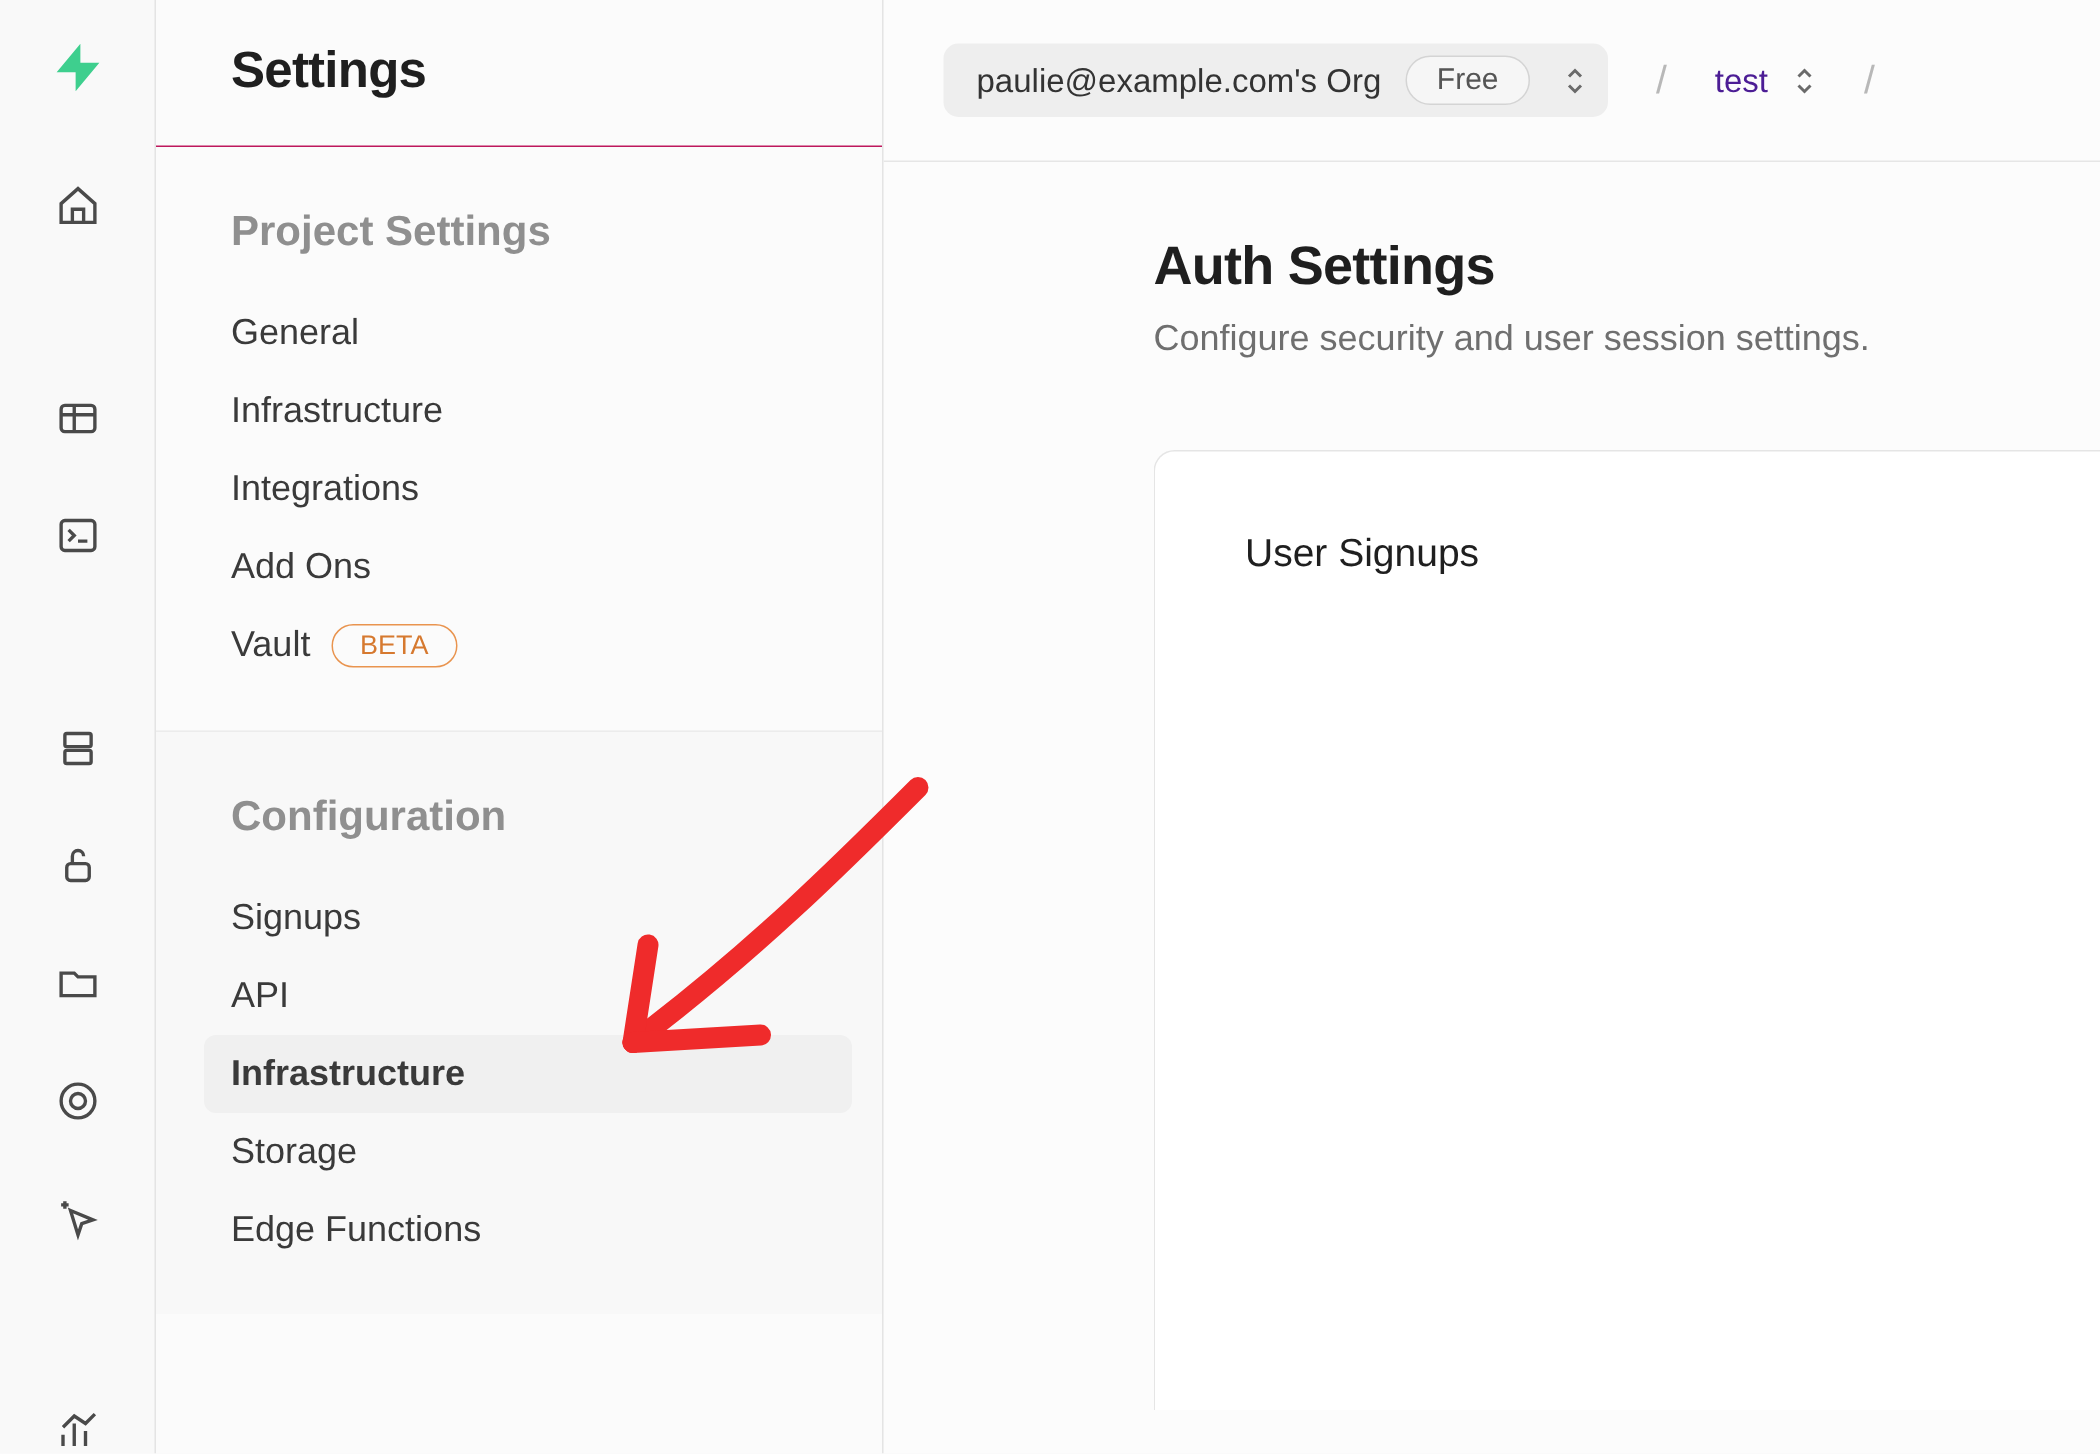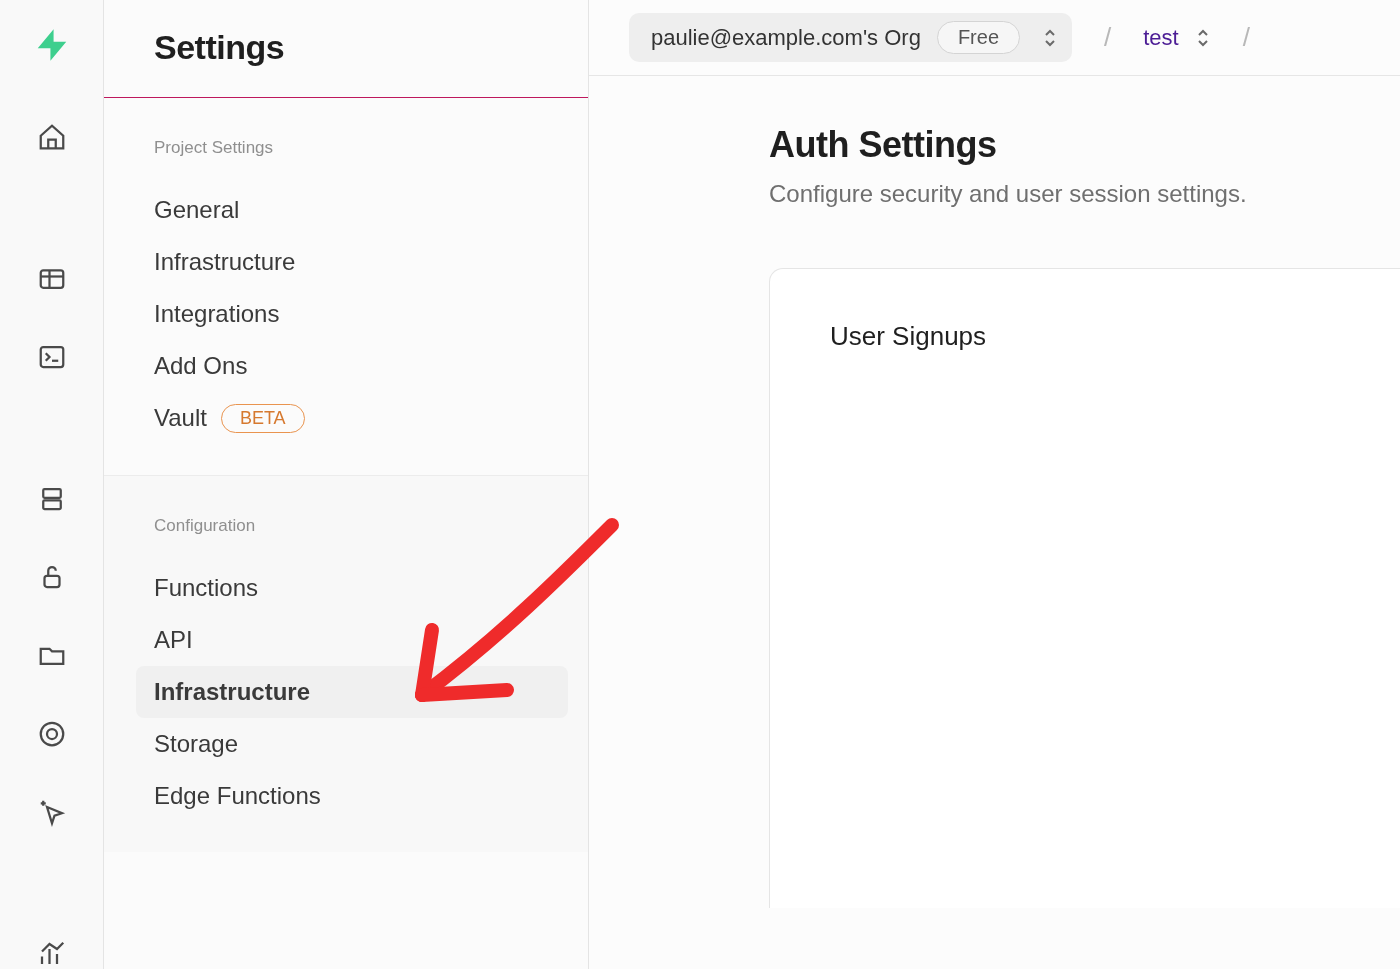--- a/index.html
+++ b/index.html
@@ -11,28 +11,28 @@
   .rail .logo-slot { margin-bottom: 10px; }
   .rail .rail-item { width: 40px; height: 40px; display: flex; align-items: center; justify-content: center; color: #4a4a4a; cursor: pointer; }
   .rail .gap { height: 20px; }
 
   
   .sidebar { width: 485px; background: #fbfbfb; border-right: 1px solid #e4e4e4; display: flex; flex-direction: column; }
   .sidebar-header { padding: 28px 40px 30px 50px; border-bottom: 1px solid #be185d; }
   .sidebar-title { font-size: 34px; font-weight: 600; letter-spacing: -0.5px; }
   .section { padding: 40px 20px 30px 50px; }
   .section + .section { border-top: 1px solid #ececec; background: #f8f8f8; }
-  .section-label { font-size: 17px; color: #8f8f8f; margin-bottom: 26px; font-weight: 400; }
+  .section-label { font-size: 28px; color: #8f8f8f; margin-bottom: 26px; font-weight: 700; }
   .nav-item { font-size: 24px; color: #3a3a3a; padding: 12px 16px 12px 0; cursor: pointer; border-radius: 8px; display: flex; align-items: flex-start; gap: 14px; }
   .nav-item.active { font-weight: 700; background: #f0f0f0; padding-left: 18px; margin-left: -18px; }
   .nav-item .badge { display: inline-flex; align-items: center; justify-content: center; border: 1.5px solid #e9944f; color: #d6792f; font-size: 18px; padding: 3px 18px; border-radius: 999px; font-weight: 500; }
 
   
   .main { flex: 1; display: flex; flex-direction: column; background: #fcfcfc; }
-  .topbar { height: 76px; border-bottom: 1px solid #e6e6e6; display: flex; align-items: center; padding: 0 0 0 40px; gap: 14px; }
+  .topbar { height: 108px; border-bottom: 1px solid #e6e6e6; display: flex; align-items: center; padding: 0 0 0 40px; gap: 14px; }
   .org-chip { background: #eeeeee; border-radius: 10px; display: flex; align-items: center; padding: 8px 14px 8px 22px; gap: 16px; font-size: 22px; color: #333; }
   .free-pill { background: #f6f6f6; border: 1px solid #d4d4d4; color: #555; border-radius: 999px; padding: 4px 20px; font-size: 20px; }
   .updown { display:inline-flex; flex-direction:column; color:#6a6a6a; line-height:0.5; font-size:14px; margin-left:6px;}
   .slash { font-size: 26px; color: #b8b8b8; padding: 0 18px; }
   .proj { font-size: 22px; color: #4c1d95; display:flex; align-items:center; gap:10px; }
 
   .content { padding: 48px 0 0 180px; flex:1; position: relative; }
   .page-title { font-size: 36px; font-weight: 600; letter-spacing: -0.5px; margin-bottom: 14px; }
   .page-desc { font-size: 24px; color: #6f6f6f; }
   .card { margin-top: 60px; background: #ffffff; border: 1px solid #e5e5e5; border-radius: 14px 0 0 0; border-right: none; border-bottom: none; min-height: 640px; }
@@ -135,21 +135,21 @@
         </div>
       <div class="nav-item">
         <span>Vault</span>
         <span class="badge">BETA</span>
       </div>
     </div>
 
     <div class="section">
       <div class="section-label">Configuration</div>
       <div class="nav-item">
-          <span>Functions</span>
+          <span>Signups</span>
         </div>
       <div class="nav-item">
           <span>API</span>
         </div>
       <div class="nav-item active">
           <span>Infrastructure</span>
         </div>
       <div class="nav-item">
           <span>Storage</span>
         </div>

